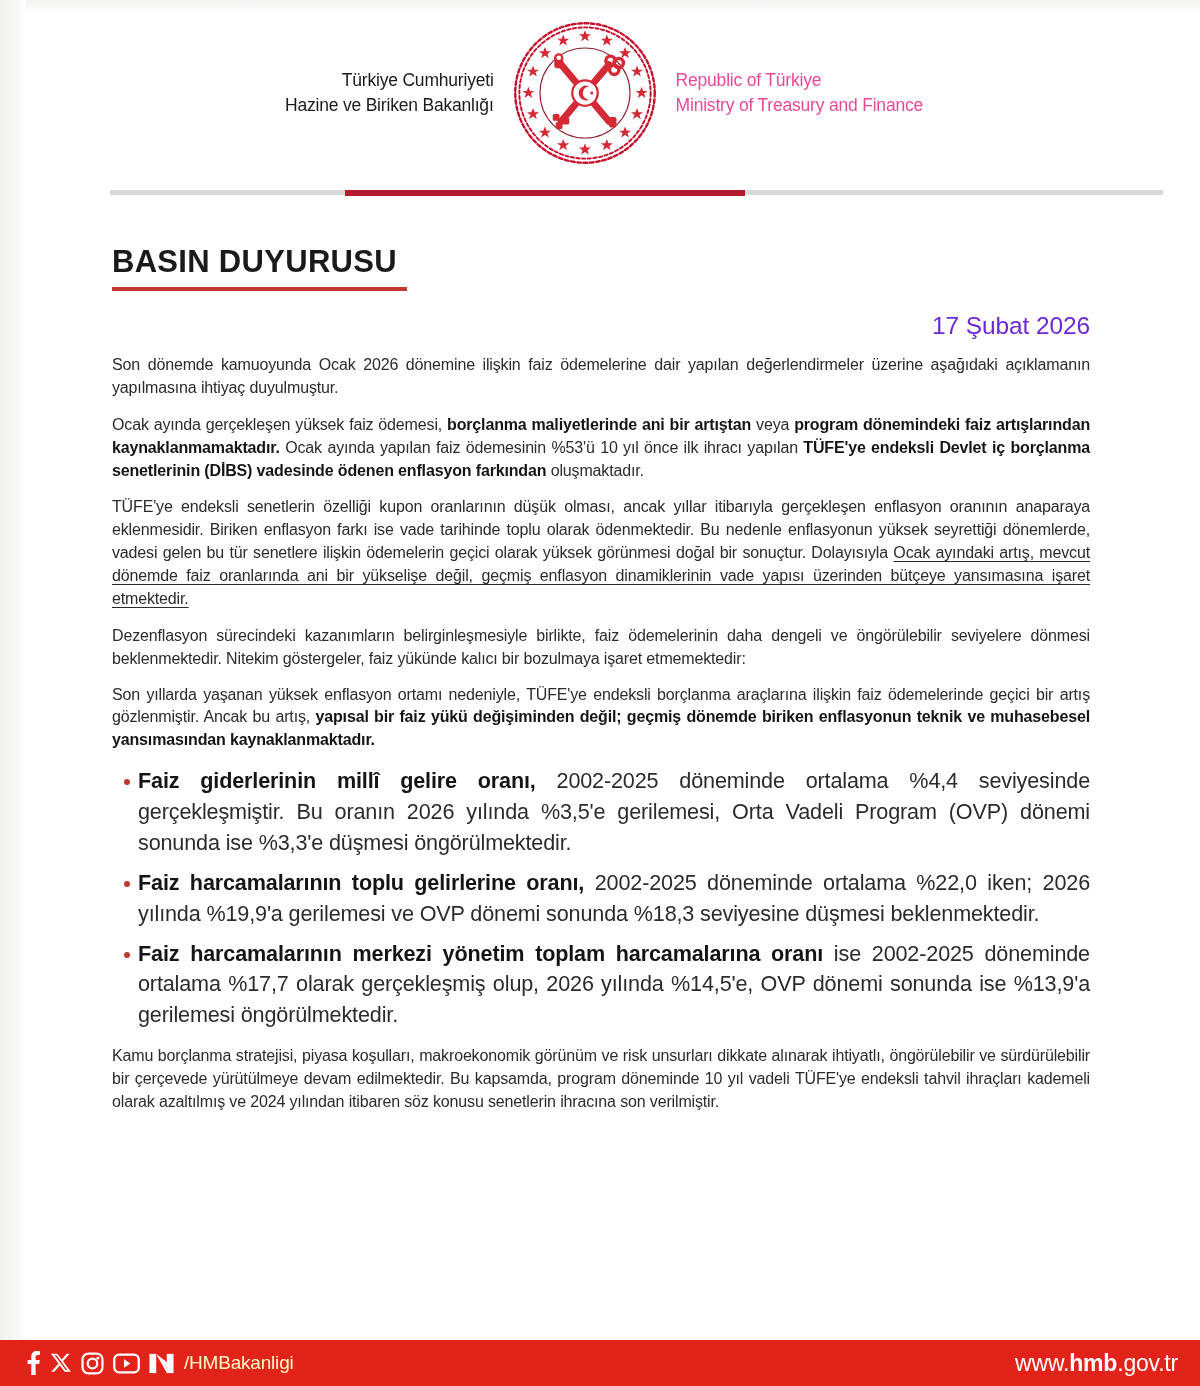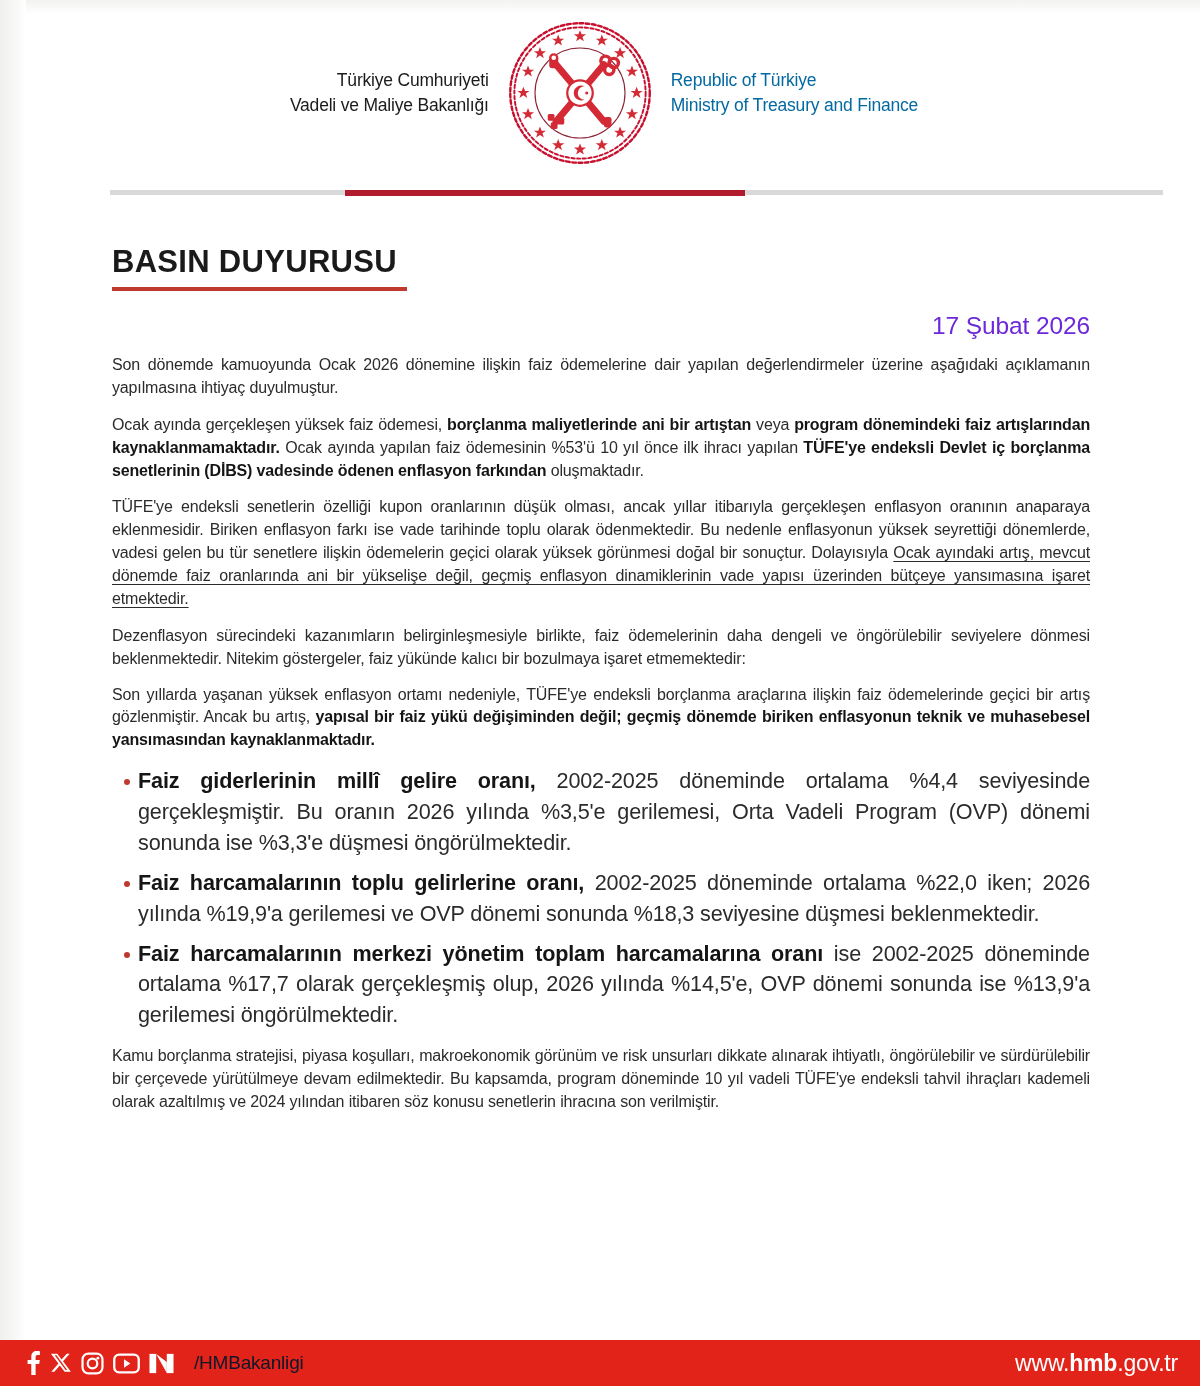--- a/index.html
+++ b/index.html
@@ -54,21 +54,21 @@
     font-size: 17.5px;
     color: #1b1b1b;
     font-family: "Liberation Sans", sans-serif;
     letter-spacing: -0.2px;
   }
   .brand-en {
     text-align: left;
     padding-left: 16px;
     line-height: 1.42;
     font-size: 17.5px;
-    color: #0369a1;
+    color: #ec4899;
     font-family: "Liberation Sans", sans-serif;
     letter-spacing: -0.2px;
   }
   .emblem { width: 150px; height: 150px; display:block; }
 
   
   .header-rule {
     position: absolute;
     left: 110px; top: 190px;
     width: 1053px; height: 5px;
@@ -163,45 +163,45 @@
     justify-content: space-between;
     padding: 0 22px 0 26px;
   }
   .footer-left {
     display: flex;
     align-items: center;
     gap: 9px;
   }
   .footer-left svg { display: block; }
   .social-handle {
-    color: #0f172a;
+    color: #fef9c3;
     font-size: 19px;
     font-family: "Liberation Sans", sans-serif;
     letter-spacing: -0.2px;
-    margin-left: 11px;
+    margin-left: 1px;
   }
   .footer-url {
     color: #ffffff;
     font-size: 23px;
     letter-spacing: -0.2px;
     font-family: "Liberation Sans", sans-serif;
   }
   .footer-url b { color: #ffffff; font-weight: bold; }
 </style>
 </head>
 <body>
 
 <div class="scan-edge-top"></div>
 <div class="scan-edge"></div>
 
 <div class="header">
   <div class="header-inner">
     <div class="brand-tr">
       <div>Türkiye Cumhuriyeti</div>
-      <div>Vadeli ve Maliye Bakanlığı</div>
+      <div>Hazine ve Biriken Bakanlığı</div>
     </div>
 
     <span class="emblem-wrap">
       <svg class="emblem" viewBox="0 0 200 200" xmlns="http://www.w3.org/2000/svg" aria-hidden="true">
 
         <circle cx="100" cy="100" r="93" fill="none" stroke="#c8102e" stroke-width="3.2" stroke-dasharray="5 3.4" stroke-linecap="round"></circle>
         <circle cx="100" cy="100" r="87.5" fill="none" stroke="#c8102e" stroke-width="2.6" stroke-dasharray="4.4 3.2" stroke-linecap="round"></circle>
 
         <circle cx="100" cy="100" r="60" fill="none" stroke="#8e2437" stroke-width="1.5"></circle>
 

